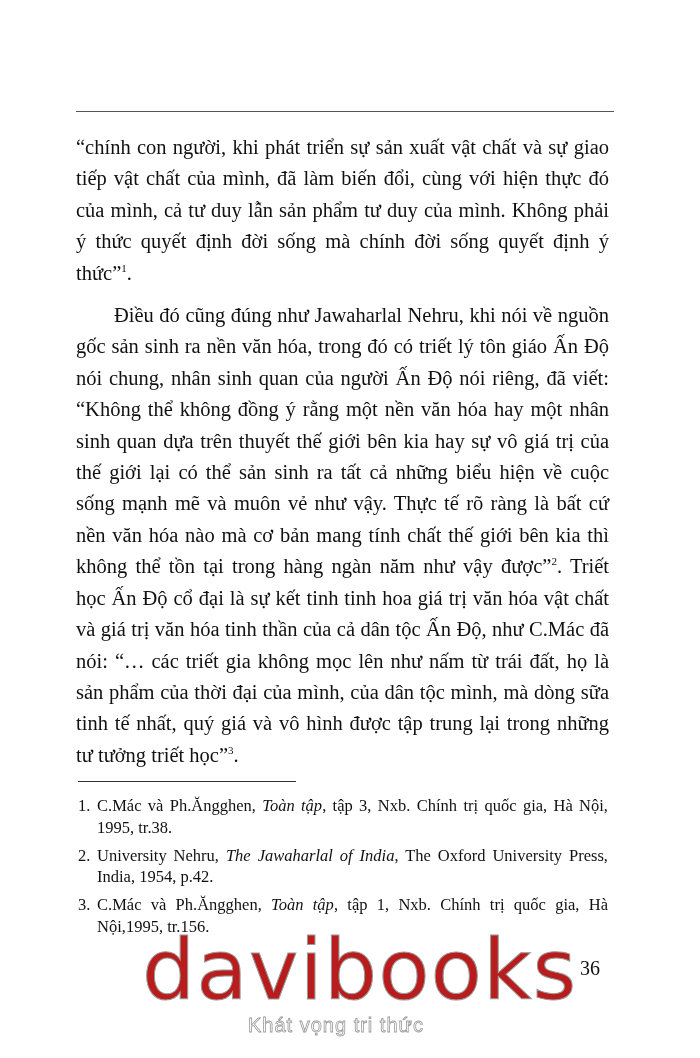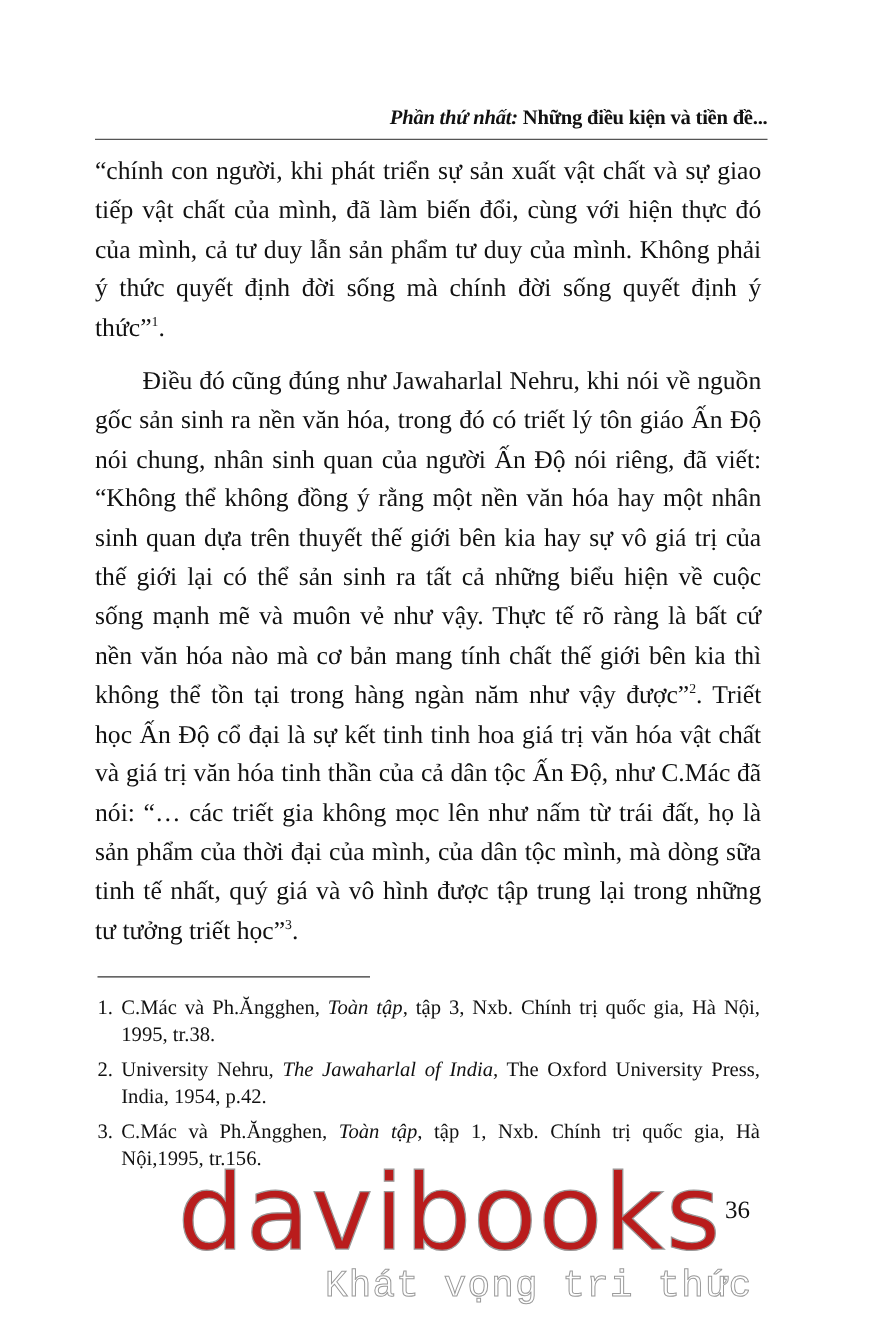--- a/index.html
+++ b/index.html
@@ -9,21 +9,21 @@
     position: absolute; left: 76px; width: 538px; top: 84px;
     text-align: right; font-family: "Liberation Serif", serif; font-size: 16.5px; font-weight: bold;
     letter-spacing: -0.2px;
   }
   .running-head .part { font-style: italic; }
   .head-rule {
     position: absolute; left: 76px; width: 538px; top: 111px; height: 0;
     border-top: 1.5px solid #555;
   }
   .body-text {
-    position: absolute; left: 76px; width: 533px; top: 122px;
+    position: absolute; left: 76px; width: 533px; top: 132px;
     font-family: "Liberation Serif", serif; font-size: 20.5px; line-height: 31.4px;
     text-align: justify; text-align-last: left;
   }
   .body-text p { margin: 0 0 11px 0; }
   .body-text p.indent { text-indent: 38px; }
   .body-text p.cont { margin-bottom: 11px; }
   sup { font-size: 11px; line-height: 0; vertical-align: super; }
   .fn-rule {
     position: absolute; left: 78px; width: 218px; top: 781px; height: 0;
     border-top: 1px solid #333;
@@ -39,31 +39,30 @@
   .page-number {
     position: absolute; left: 580px; top: 957px;
     font-family: "Liberation Serif", serif; font-size: 20px;
   }
   .watermark-main {
     position: absolute; left: 142px; top: 928px;
     font-family: "DejaVu Sans", sans-serif; font-size: 84px; letter-spacing: 1px;
     color: #b91c1c; -webkit-text-stroke: 1px #9a9a9a; line-height: 1;
   }
   .watermark-sub {
-    position: absolute; left: 260px; top: 1015px;
-    font-family: Liberation Mono, monospace; font-size: 30px; letter-spacing: 1px;
+    position: absolute; left: 248px; top: 1015px;
+    font-family: Liberation Sans, sans-serif; font-size: 20px; letter-spacing: 1px;
     color: #ffffff; -webkit-text-stroke: 0.8px #9a9a9a; line-height: 1;
   }
 </style>
 </head>
 <body>
 
 <div class="page">
 
-  <div class="running-head"><span class="part">Phần thứ nhất:</span><span> Những điều kiện và tiền đề...</span></div>
   <div class="head-rule"></div>
 
   <div class="body-text">
     <p class="cont"><span>“chính con người, khi phát triển sự sản xuất vật chất và sự giao tiếp vật chất của mình, đã làm biến đổi, cùng với hiện thực đó của mình, cả tư duy lẫn sản phẩm tư duy của mình. Không phải ý thức quyết định đời sống mà chính đời sống quyết định ý thức”</span><sup>1</sup><span>.</span></p>
     <p class="indent"><span>Điều đó cũng đúng như Jawaharlal Nehru, khi nói về nguồn gốc sản sinh ra nền văn hóa, trong đó có triết lý tôn giáo Ấn Độ nói chung, nhân sinh quan của người Ấn Độ nói riêng, đã viết: “Không thể không đồng ý rằng một nền văn hóa hay một nhân sinh quan dựa trên thuyết thế giới bên kia hay sự vô giá trị của thế giới lại có thể sản sinh ra tất cả những biểu hiện về cuộc sống mạnh mẽ và muôn vẻ như vậy. Thực tế rõ ràng là bất cứ nền văn hóa nào mà cơ bản mang tính chất thế giới bên kia thì không thể tồn tại trong hàng ngàn năm như vậy được”</span><sup>2</sup><span>. Triết học Ấn Độ cổ đại là sự kết tinh tinh hoa giá trị văn hóa vật chất và giá trị văn hóa tinh thần của cả dân tộc Ấn Độ, như C.Mác đã nói: “… các triết gia không mọc lên như nấm từ trái đất, họ là sản phẩm của thời đại của mình, của dân tộc mình, mà dòng sữa tinh tế nhất, quý giá và vô hình được tập trung lại trong những tư tưởng triết học”</span><sup>3</sup><span>.</span></p>
   </div>
 
   <div class="fn-rule"></div>
 
   <ul class="footnotes">

